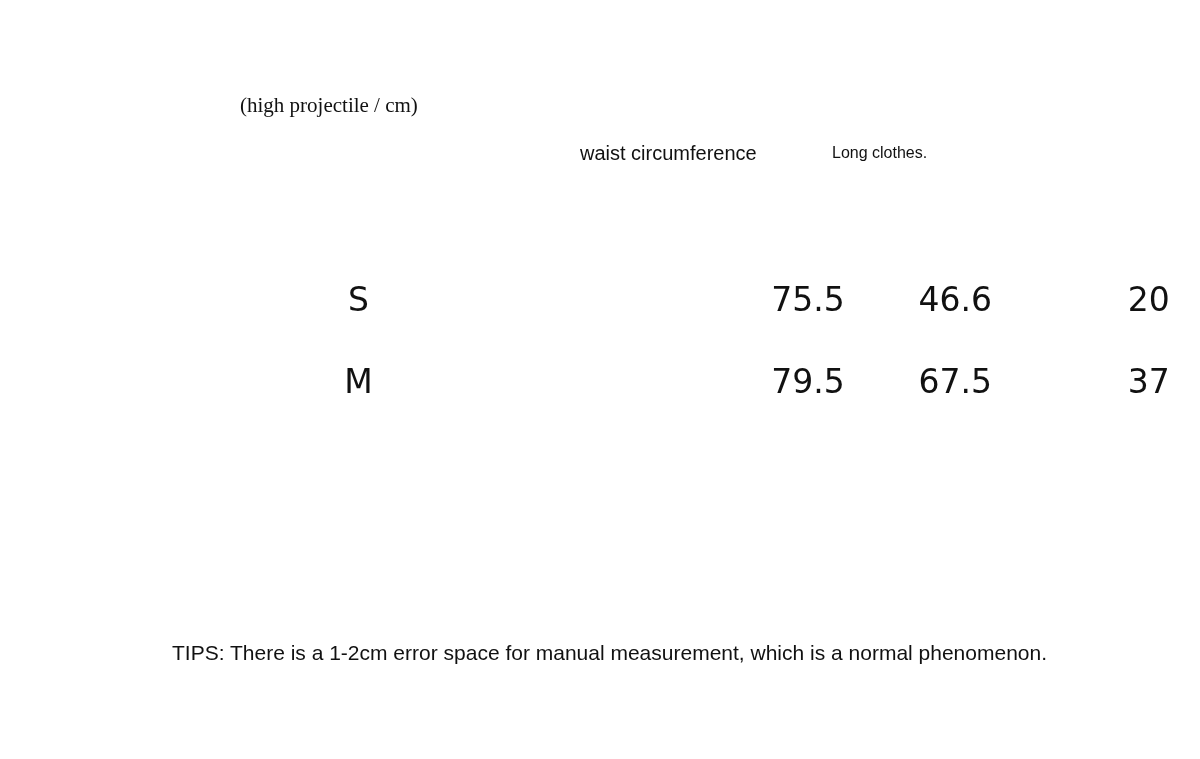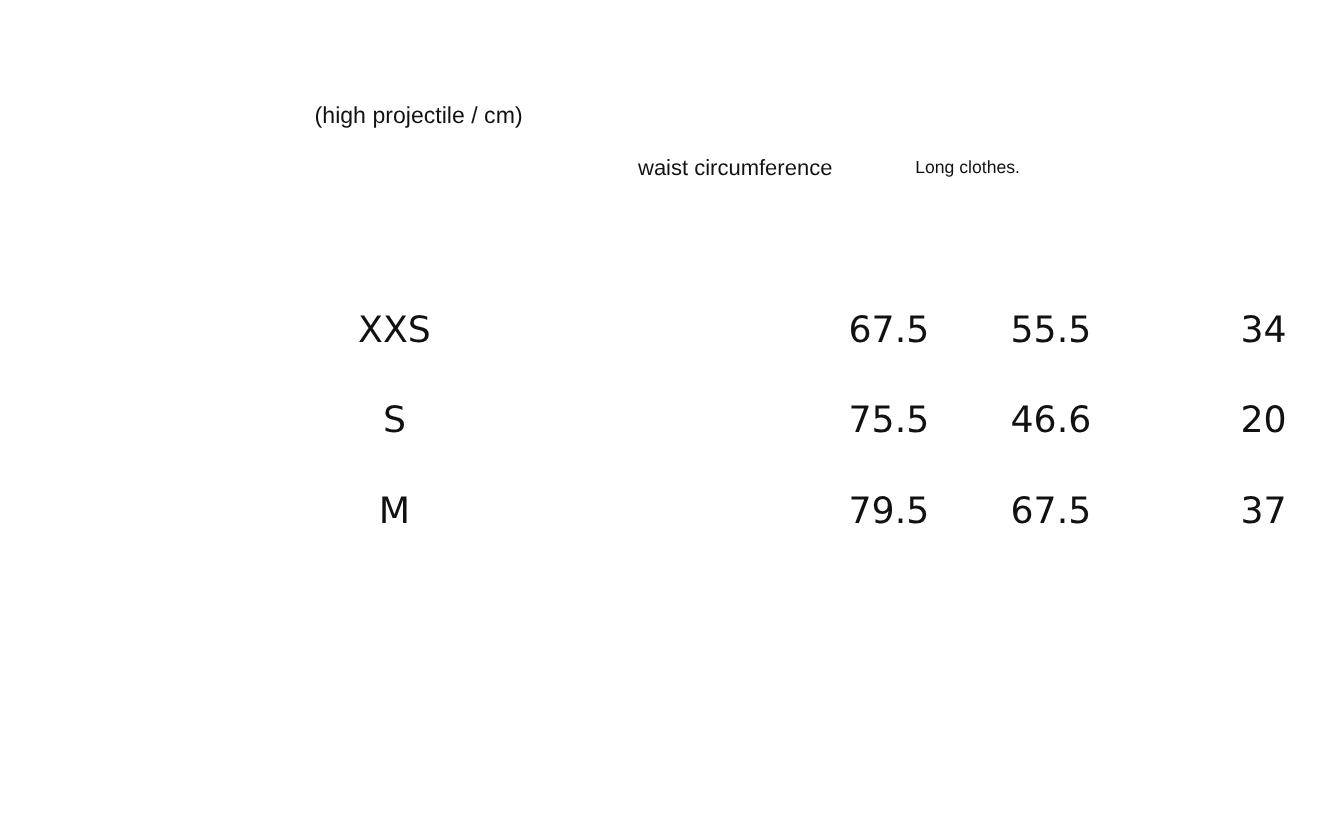--- a/index.html
+++ b/index.html
@@ -33,27 +33,26 @@
     font-size: 34px;
     font-weight: 400;
     letter-spacing: 0.5px;
     line-height: 40px;
     color: #0d0d0d;
     white-space: nowrap;
   }
 
   #chart-subtitle {
     margin-top: 7px;
-    font-family: Liberation Sans, sans-serif;
+    font-family: Liberation Serif, serif;
     font-size: 21px;
     font-weight: 400;
     line-height: 25px;
     color: #111111;
     white-space: nowrap;
-    margin-left: 46px;
   }
 
   
   #header-measure {
     position: absolute;
     left: 580px;
     top: 141px;
     font-family: "Liberation Sans", sans-serif;
     font-size: 20px;
     font-weight: 400;
@@ -134,29 +133,20 @@
 
   <div id="header-measure">
     <span class="hdr-line">waist circumference</span>
   </div>
 
   <div id="header-length">Long clothes.</div>
 
   <table id="size-table">
     <tbody>
 
-      <tr>
-        <td class="col-spacer-left"></td>
-        <td class="col-size">XXS</td>
-        <td class="col-gap"></td>
-        <td class="col-chest">67.5</td>
-        <td class="col-waist">55.5</td>
-        <td class="col-gap2"></td>
-        <td class="col-length">34</td>
-      </tr>
 
 
       <tr>
         <td class="col-spacer-left"></td>
         <td class="col-size">S</td>
         <td class="col-gap"></td>
         <td class="col-chest">75.5</td>
         <td class="col-waist">46.6</td>
         <td class="col-gap2"></td>
         <td class="col-length">20</td>
@@ -168,14 +158,15 @@
         <td class="col-gap"></td>
         <td class="col-chest">79.5</td>
         <td class="col-waist">67.5</td>
         <td class="col-gap2"></td>
         <td class="col-length">37</td>
       </tr>
 
     </tbody>
   </table>
 
+  <div id="tips-note">TIPS: There is a 1-2cm error space for manual measurement, which is a normal phenomenon.</div>
 
 </div>
 
 </body></html>

